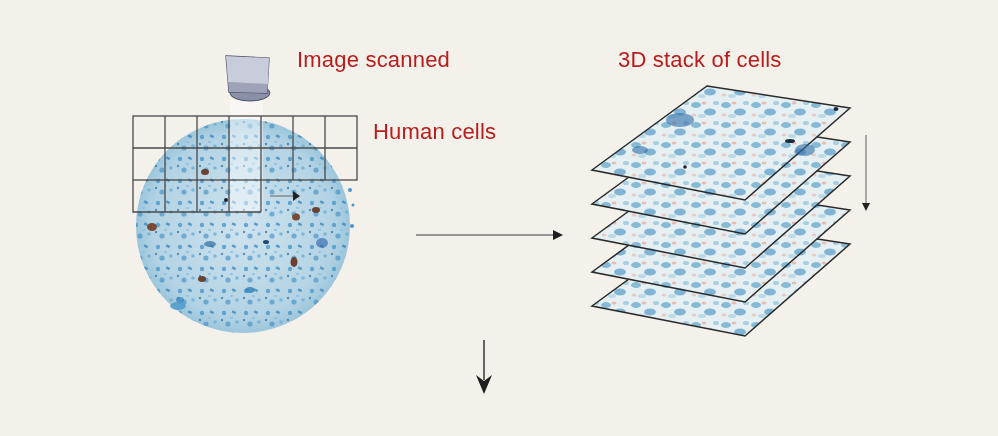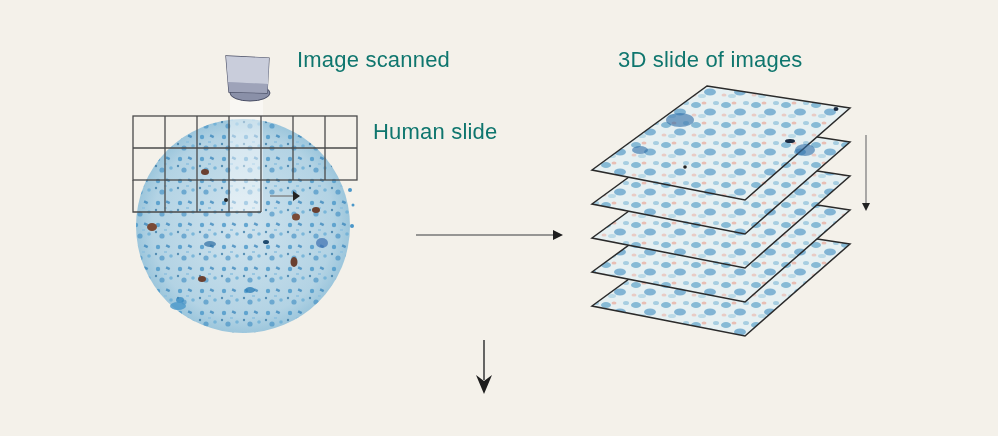--- a/index.html
+++ b/index.html
@@ -5,21 +5,21 @@
   html, body { margin: 0; padding: 0; }
   body {
     width: 998px; height: 436px; overflow: hidden;
     background: #f4f1ea;
     font-family: "Liberation Sans", "DejaVu Sans", sans-serif;
     position: relative;
   }
   .canvas { position: absolute; left: 0; top: 0; width: 998px; height: 436px; }
   .label {
     position: absolute;
-    color: #0f766e;
+    color: #b91c1c;
     font-size: 22px;
     line-height: 27px;
     letter-spacing: 0.2px;
     white-space: nowrap;
   }
   .label span { display: block; }
   #lbl-scanned { left: 297px; top: 46px; }
   #lbl-cells   { left: 373px; top: 118px; }
   #lbl-stack   { left: 618px; top: 46px; }
 </style>
@@ -135,18 +135,18 @@
     <line x1="484" y1="340" x2="484" y2="380" stroke="#555" stroke-width="1.8"></line>
     <polygon points="476,375 484,394 492,375 484,381" fill="#1e1e1e"></polygon>
   </g>
 </svg>
 
 <div class="label" id="lbl-scanned">
   <span>Image scanned</span>
 </div>
 
 <div class="label" id="lbl-cells">
-  <span>Human slide</span>
+  <span>Human cells</span>
 </div>
 
 <div class="label" id="lbl-stack">
-  <span>3D slide of images</span>
+  <span>3D stack of cells</span>
 </div>
 
 </body></html>

